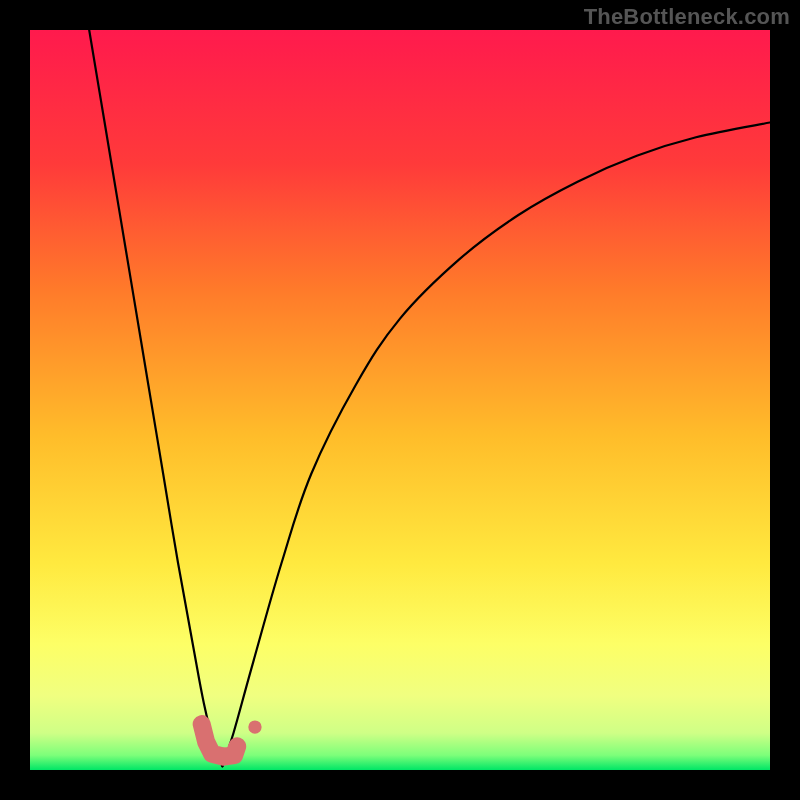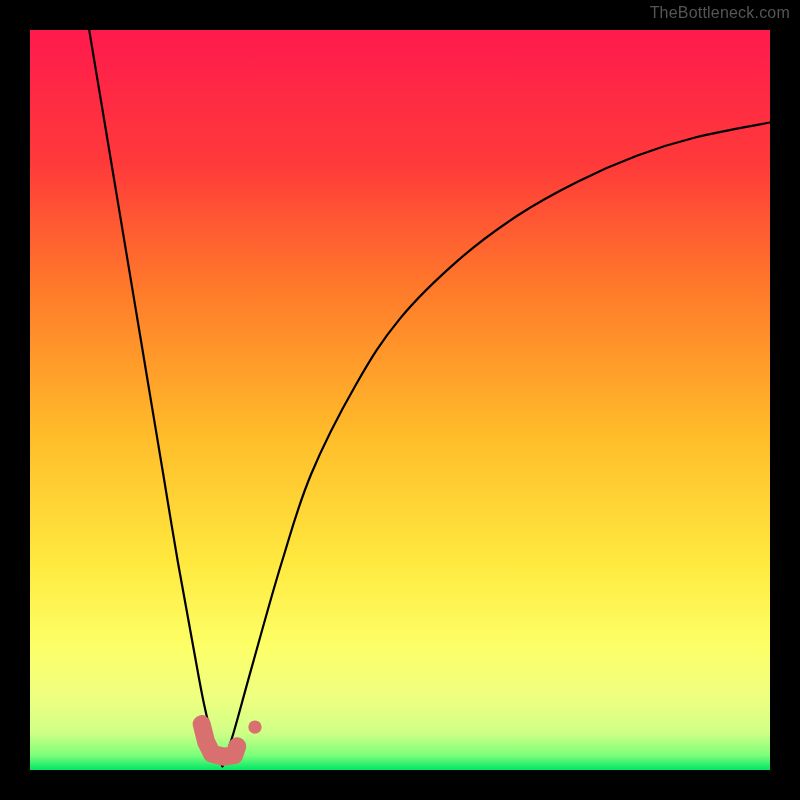--- a/index.html
+++ b/index.html
@@ -24,22 +24,22 @@
     left: 30px;
     width: 740px;
     height: 740px;
     
   }
   .watermark {
     position: absolute;
     top: 4px;
     right: 10px;
     color: #555;
-    font-size: 16px;
-    font-weight: 400;
+    font-size: 22px;
+    font-weight: 700;
     letter-spacing: 0.2px;
     user-select: none;
   }
   svg {
     position: absolute;
     top: 0;
     left: 0;
   }
 </style>
 </head>

